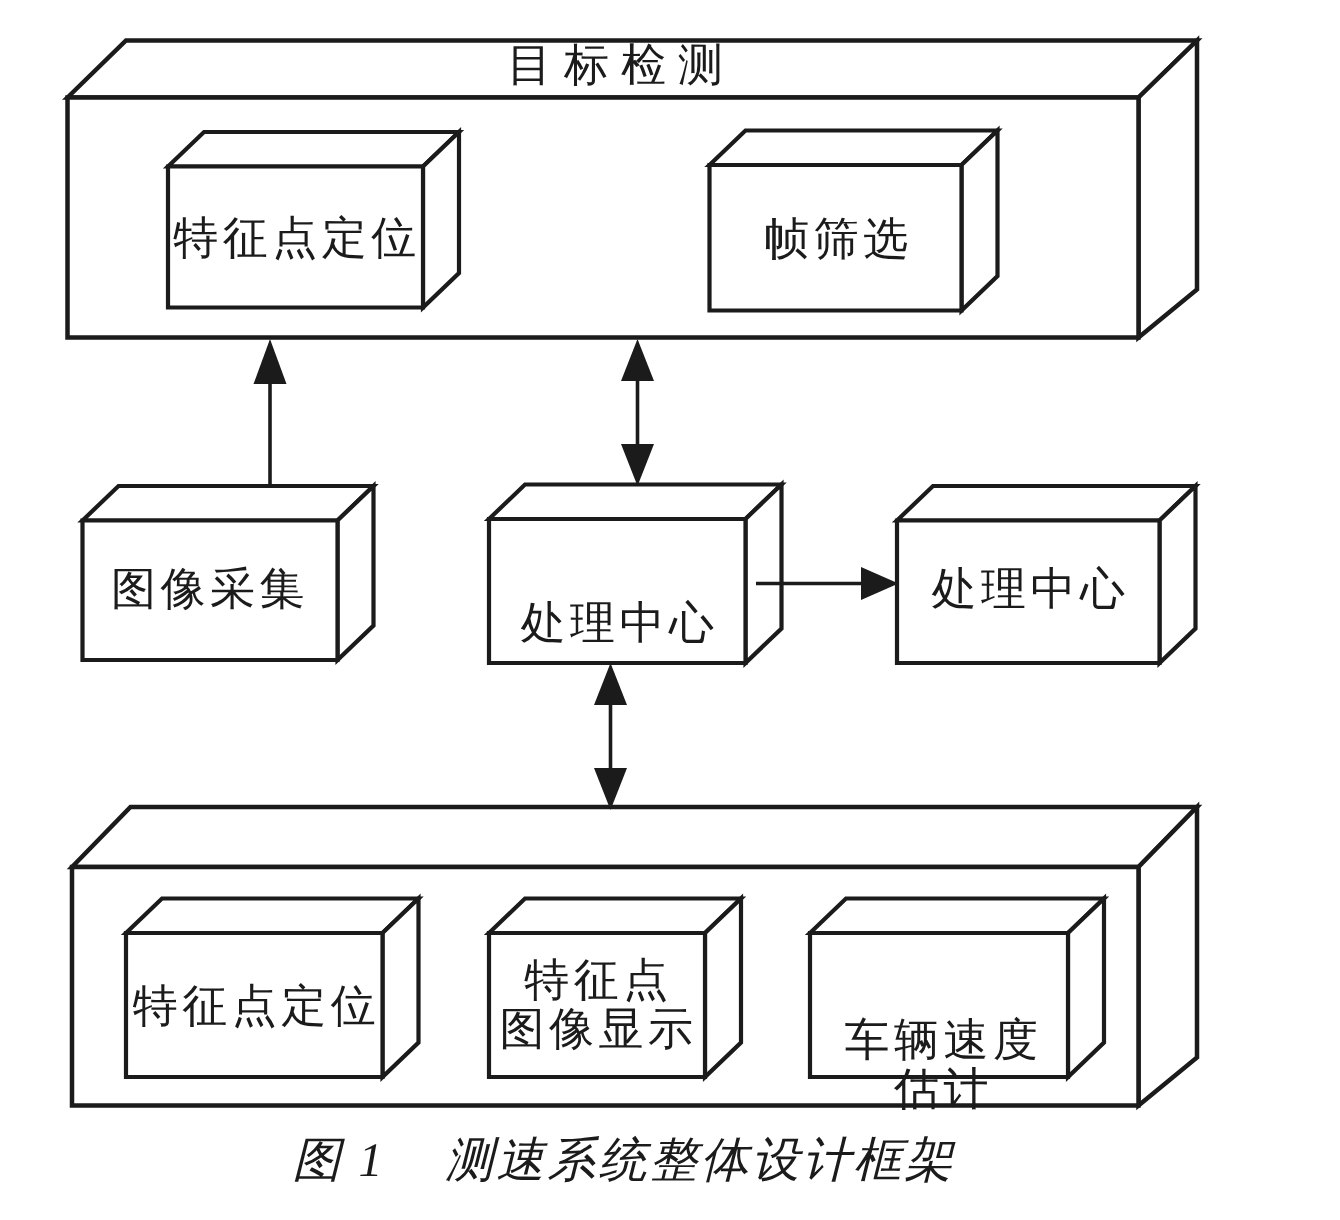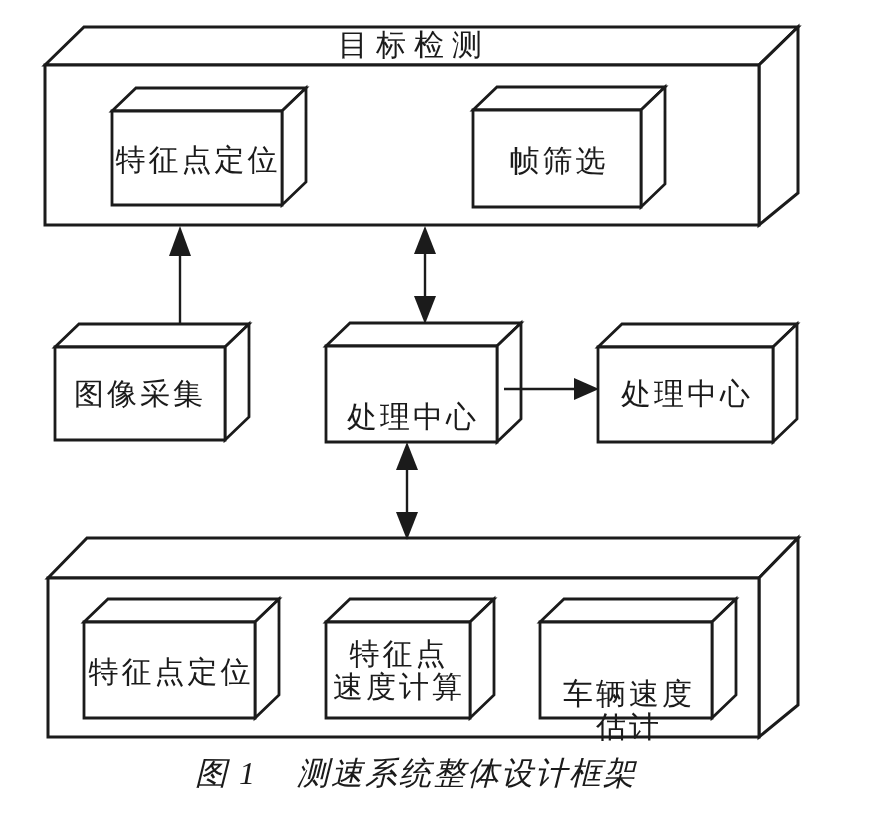--- a/index.html
+++ b/index.html
@@ -143,21 +143,21 @@
   <div class="label" style="left:140px;top:393px;">图像采集</div>
 
   <div class="label" style="left:413px;top:392px;margin-top:24px;">处理中心</div>
 
   <div class="label" style="left:687px;top:393px;">处理中心</div>
 
   <div class="label" style="left:171px;top:671px;text-align:right;">特征点定位</div>
 
   <div class="label" style="left:399px;top:670px;">
     <div>特征点</div>
-    <div>速度计算</div>
+    <div>图像显示</div>
   </div>
 
   <div class="label" style="left:629px;top:710px;">
     <div>车辆速度</div>
     <div>估计</div>
   </div>
 
   <div class="caption">
     <span>图 1</span>
     <span>测速系统整体设计框架</span>

